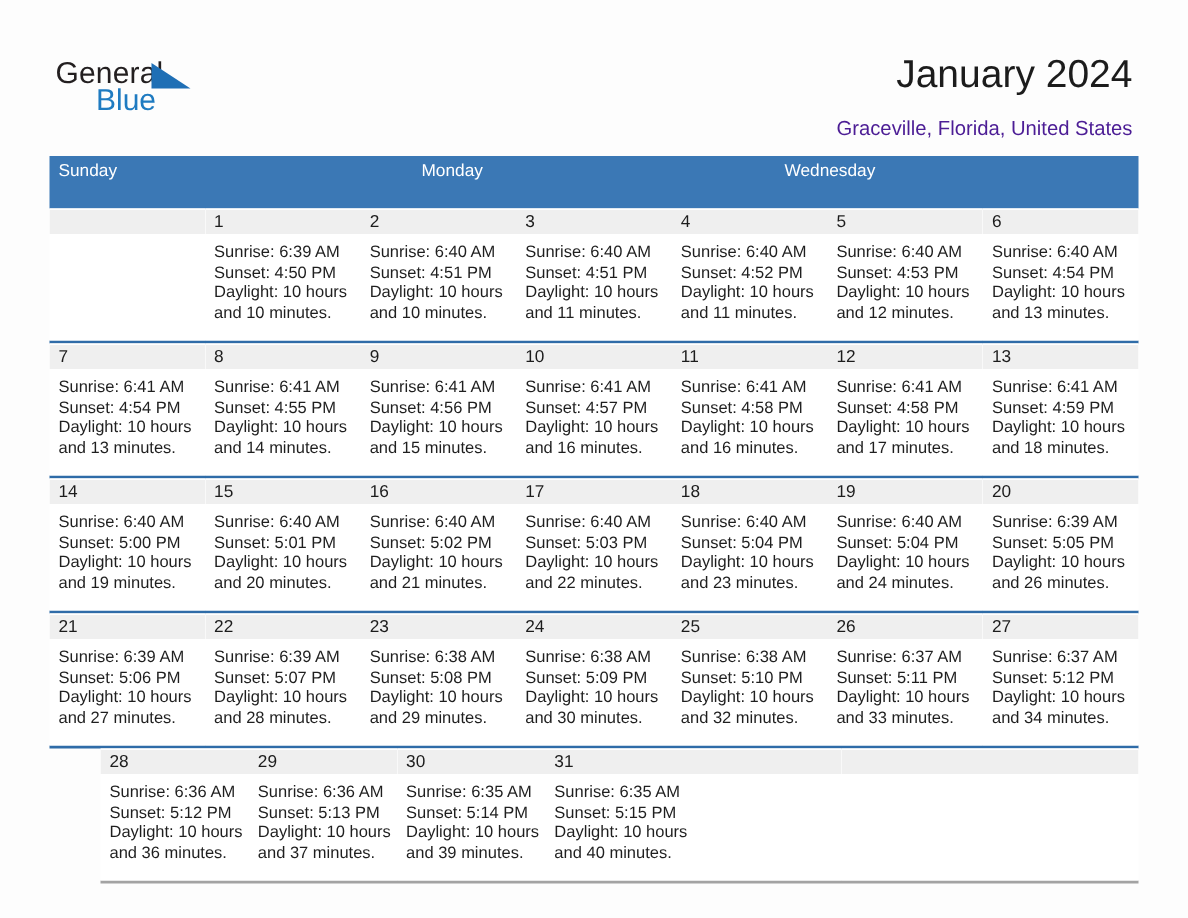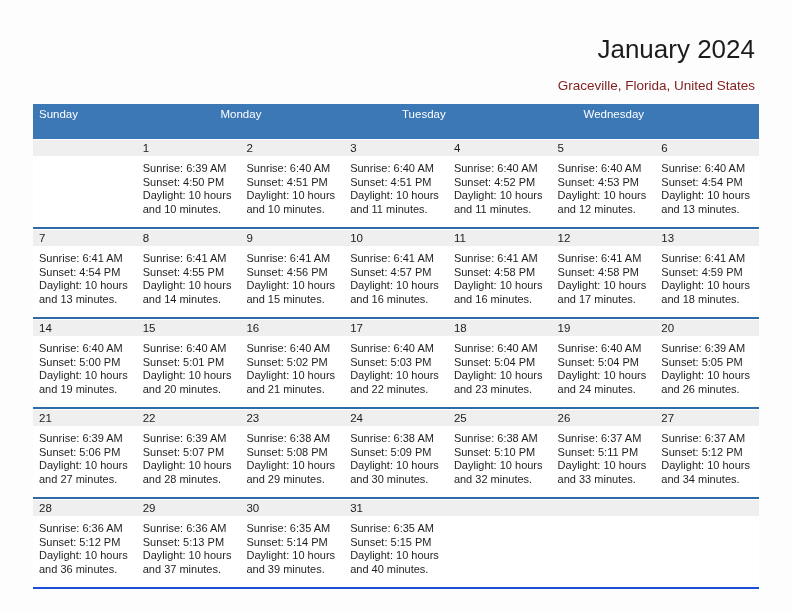--- a/index.html
+++ b/index.html
@@ -72,21 +72,21 @@
     color: #1c1c1c;
     text-align: right;
     line-height: 32px;
     white-space: nowrap;
   }
   .subtitle {
     position: absolute;
     right: 37px;
     top: 78px;
     font-size: 13.5px;
-    color: #7f1d1d;
+    color: #4c1d95;
     text-align: right;
     line-height: 16px;
     white-space: nowrap;
   }
 
   
   .cal {
     position: absolute;
     left: 33px;
     top: 104px;
@@ -106,21 +106,21 @@
     padding-left: 6px;
     white-space: nowrap;
     overflow: hidden;
   }
 
   .week {
     display: flex;
     border-bottom: 2px solid #2f6ca8;
     height: 90px;
   }
-  .week:last-child { border-bottom: 2px solid #1d4ed8; }
+  .week:last-child { border-bottom: 2px solid #a3a3a3; margin-left: 34px; }
 
   .daycell {
     flex: 1 1 0;
     min-width: 0;
     position: relative;
     background: #ffffff;
     overflow: hidden;
   }
   .daynum-band {
     height: 17px;
@@ -142,30 +142,34 @@
   .dayinfo div { white-space: nowrap; }
   .daycell.empty .daynum-band { background: #efefef; }
 </style>
 </head>
 <body>
 
 <div id="page">
 
   <div class="top">
 
+    <div class="logo">
+      <span class="logo-general">General</span>
+      <span class="logo-tri"></span>
+      <span class="logo-blue">Blue</span>
+    </div>
 
     <div class="title">January 2024</div>
     <div class="subtitle">Graceville, Florida, United States</div>
   </div>
 
   <div class="cal">
     <div class="cal-header">
       <div class="hcell">Sunday</div>
       <div class="hcell">Monday</div>
-      <div class="hcell">Tuesday</div>
       <div class="hcell">Wednesday</div>
     </div>
 
     <div id="weeks-container">
         <div class="week">
           <div class="daycell empty">
             <div class="daynum-band">
               <div class="daynum"></div>
             </div>
             <div class="dayinfo">

